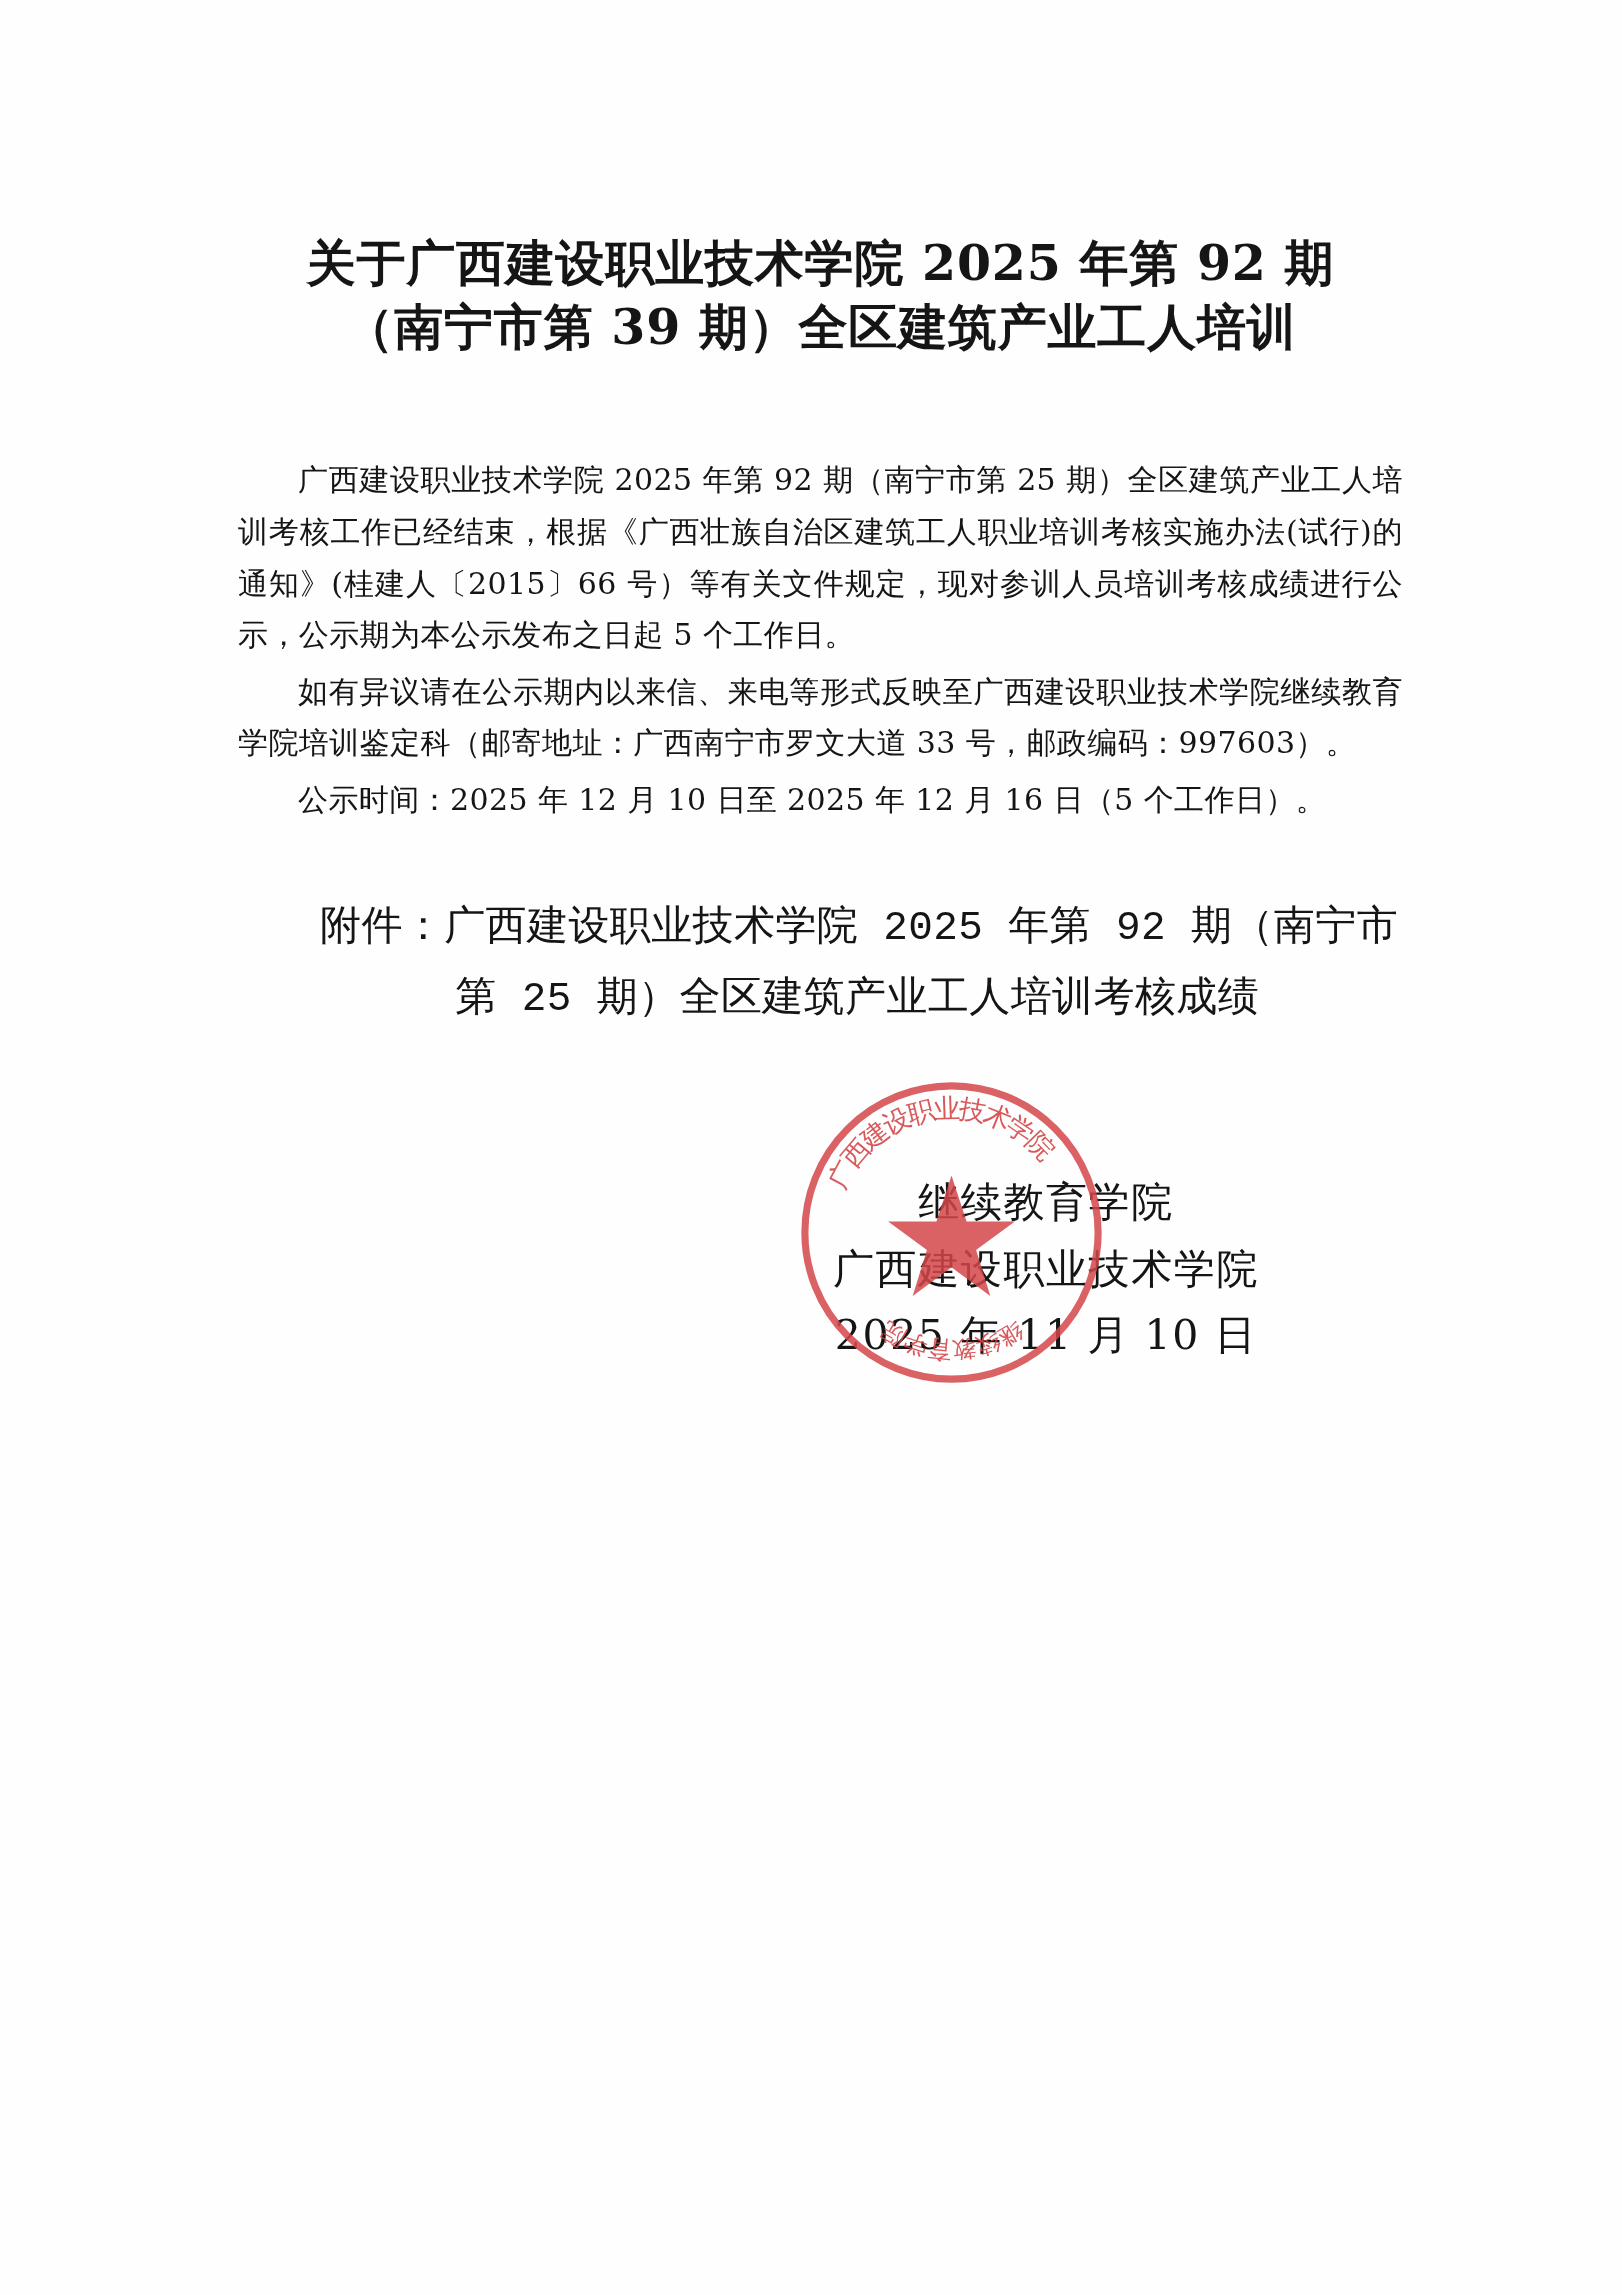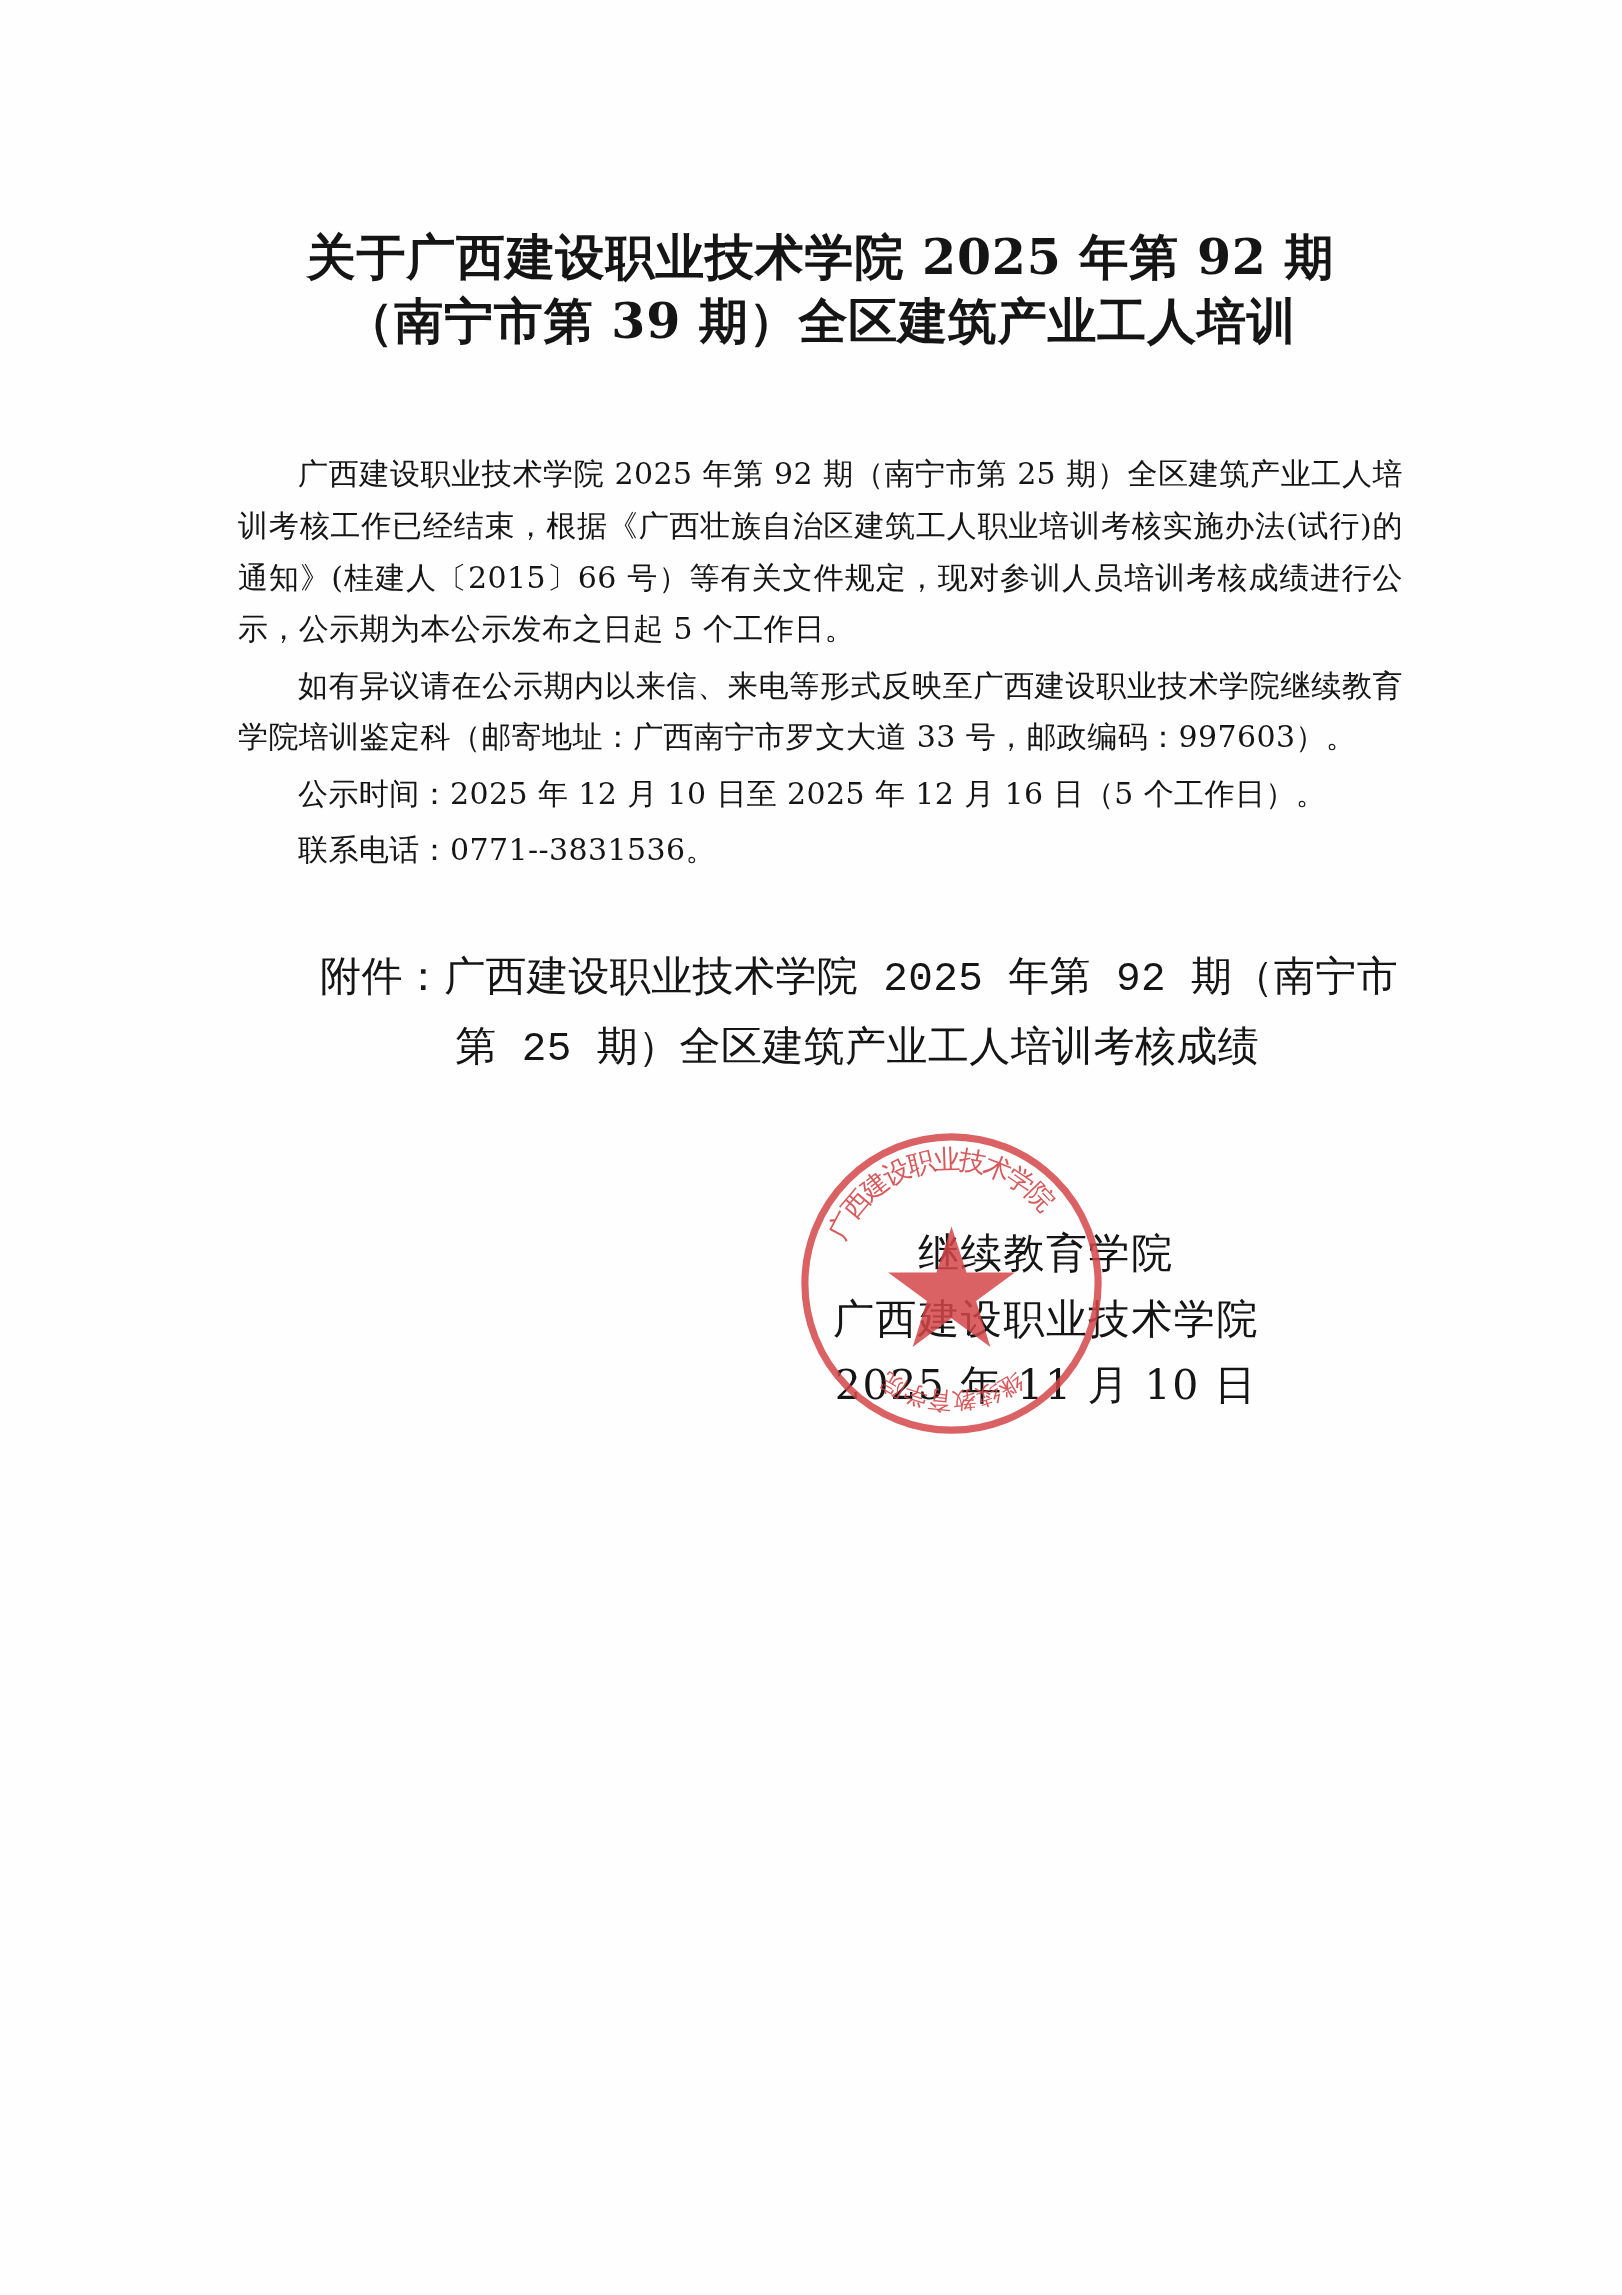--- a/index.html
+++ b/index.html
@@ -19,21 +19,21 @@
     position: absolute;
     left: 0;
     top: 0;
     width: 1623px;
     height: 2295px;
     background: #fefefe;
   }
   .content {
     position: absolute;
     left: 238px;
-    top: 226px;
+    top: 232px;
     width: 1165px;
   }
 
   
   .doc-title {
     font-family: "DejaVu Serif", "Liberation Serif", serif;
     font-weight: bold;
     font-size: 49px;
     line-height: 1.30;
     text-align: center;
@@ -113,21 +113,20 @@
 
     <h1 class="doc-title">
       <span class="tl">关于广西建设职业技术学院 2025 年第 92 期</span>
       <span class="tl">（南宁市第 39 期）全区建筑产业工人培训</span>
     </h1>
 
     <div class="body-block">
       <p class="para">广西建设职业技术学院 2025 年第 92 期（南宁市第 25 期）全区建筑产业工人培训考核工作已经结束，根据《广西壮族自治区建筑工人职业培训考核实施办法(试行)的通知》(桂建人〔2015〕66 号）等有关文件规定，现对参训人员培训考核成绩进行公示，公示期为本公示发布之日起 5 个工作日。</p>
       <p class="para">如有异议请在公示期内以来信、来电等形式反映至广西建设职业技术学院继续教育学院培训鉴定科（邮寄地址：广西南宁市罗文大道 33 号，邮政编码：997603）。</p>
       <p class="para">公示时间：2025 年 12 月 10 日至 2025 年 12 月 16 日（5 个工作日）。</p>
-      <p class="para tight">联系电话：0771--3831536。</p>
     </div>
 
     <div class="attachment">
       <div class="att-line1">附件：广西建设职业技术学院 2025 年第 92 期（南宁市</div>
       <div class="att-line2">第 25 期）全区建筑产业工人培训考核成绩</div>
     </div>
 
     <div class="signature">
 
       <div class="seal">

